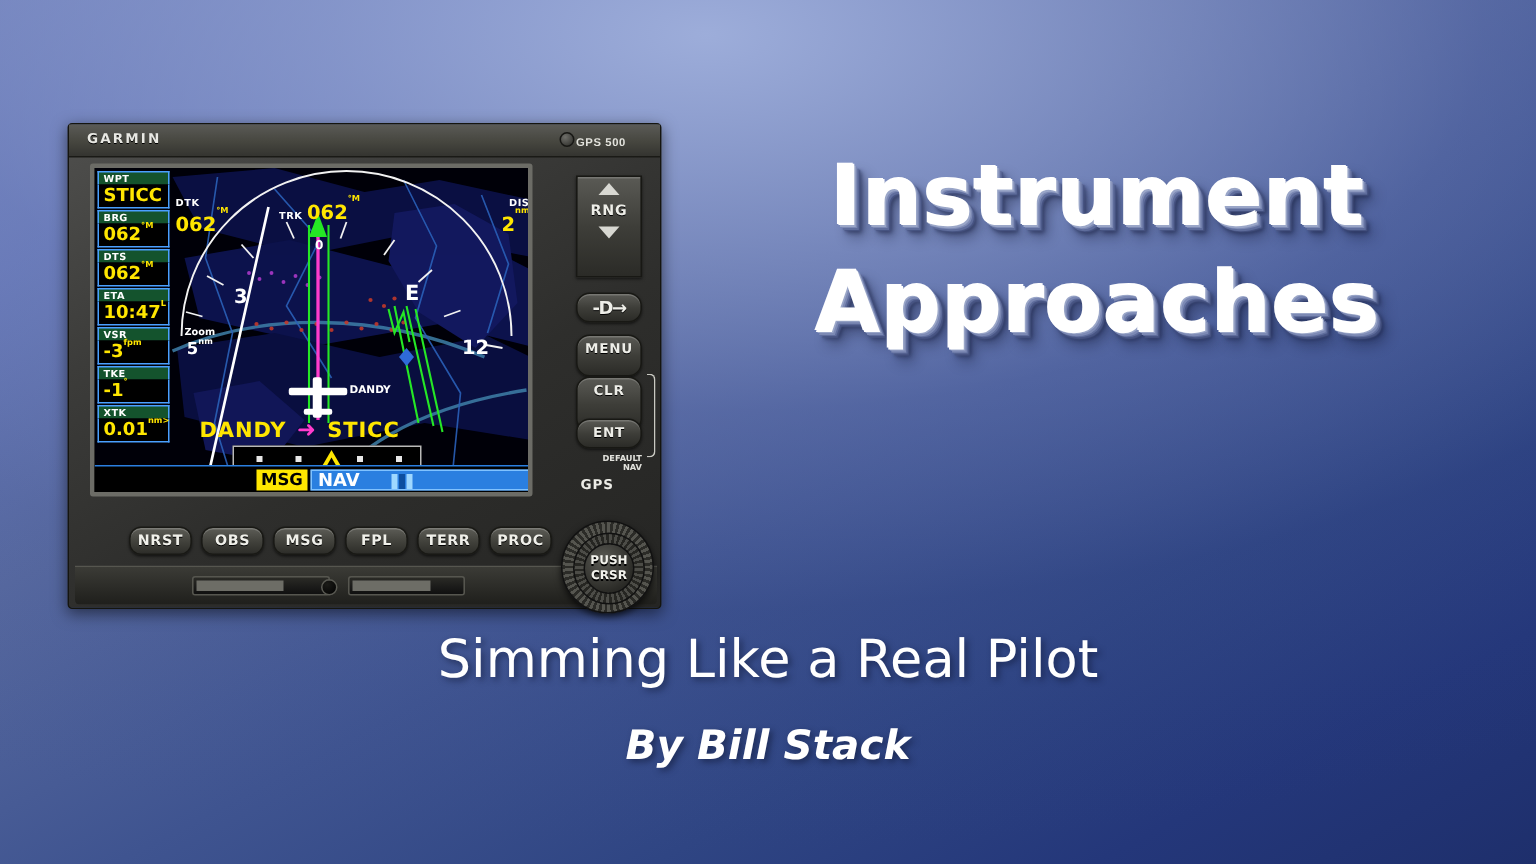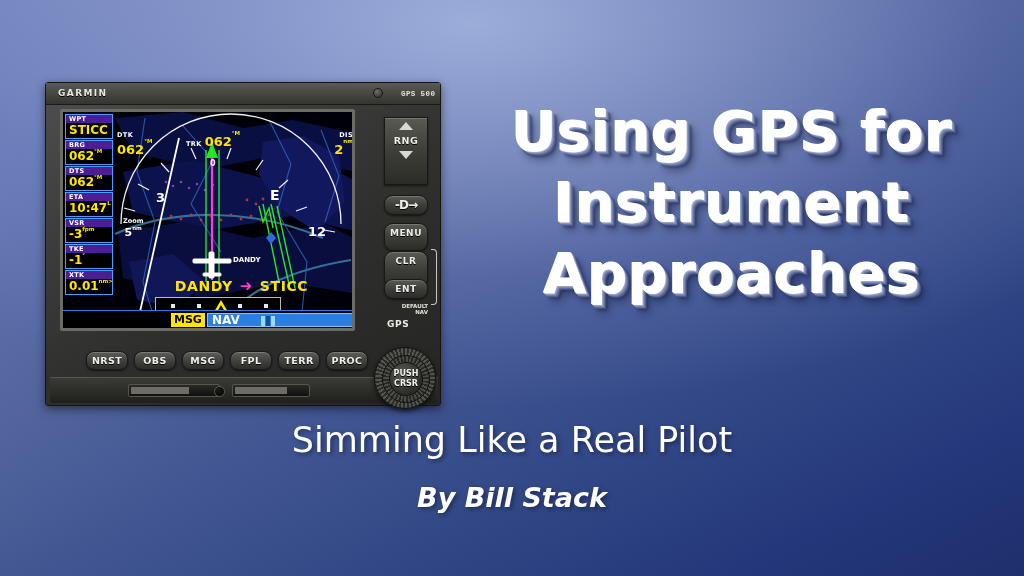--- a/index.html
+++ b/index.html
@@ -96,25 +96,24 @@
   .garmin-logo {
     position: absolute; left: 12px; top: 5px;
     font-family: "DejaVu Sans", sans-serif;
     font-size: 9px; font-weight: bold;
     letter-spacing: 1.4px;
     color: #e9e9e4;
     text-shadow: 0 1px 0 #000;
   }
   .model-label {
     position: absolute; left: 338px; top: 7px;
-    font-family: Liberation Mono, monospace;
+    font-family: Liberation Sans, sans-serif;
     font-size: 7.5px; font-weight: bold;
     letter-spacing: 0.4px;
     color: #e2e2dc;
-    margin-left: 17px;
   }
   .power-dot {
     position: absolute; left: 327px; top: 5px;
     width: 10px; height: 10px; border-radius: 50%;
     background: radial-gradient(circle at 35% 30%, #6f6f6a, #2a2a26);
     border: 1px solid #171714;
   }
 
   
   #screen {
@@ -124,21 +123,21 @@
     background: #000;
     border: 3px solid #6c6c66;
     border-radius: 2px;
     overflow: hidden;
   }
   #map-canvas { position:absolute; left:0; top:0; }
 
   
   .dstrip { position:absolute; left:2px; top:2px; width:48px; }
   .dlabel {
-    background: #4c1d95;
+    background: #14532d;
     color: #ffffff;
     font-family: "DejaVu Sans", sans-serif;
     font-size: 6.5px; font-weight: bold;
     letter-spacing: 0.3px;
     padding: 1px 0 1px 3px;
     height: 9px; line-height: 7px;
     border: 1px solid #4aa0ff;
     border-bottom: none;
   }
   .dval {
@@ -179,22 +178,22 @@
   .zoomtag {
     position: absolute; left: 60px; top: 105px;
     color: #ffffff;
     font-family: "DejaVu Sans", sans-serif;
     font-size: 6.5px; font-weight: bold;
     text-align: center;
   }
   .zoomtag .zv { font-size: 11px; color:#ffffff; display:block; margin-top:1px;}
 
   .wp-banner {
-    position: absolute; left: 86px; top: 165px; width: 185px;
-    text-align: center;
+    position: absolute; left: 70px; top: 165px; width: 185px;
+    text-align: left;
     color: #ffe600;
     font-family: "DejaVu Sans", sans-serif;
     font-size: 14px; font-weight: bold;
     letter-spacing: 0.6px;
   }
   .wp-arrow { color: #ff3ccd; font-size: 15px; margin: 0 7px; }
 
   .cdi-box {
     position: absolute; left: 92px; top: 185px;
     width: 126px; height: 17px;
@@ -590,21 +589,20 @@
     <div id="knob">
       <div class="ring2"></div>
       <div class="center">
         <span>PUSH</span><br>
         <span>CRSR</span>
       </div>
     </div>
   </div>
 
   <div class="title-block">
-    <div class="title-line">Using GPS for</div>
     <div class="title-line">Instrument</div>
     <div class="title-line">Approaches</div>
   </div>
 
   <div class="subtitle">Simming Like a Real Pilot</div>
   <div class="byline">By Bill Stack</div>
 
 </div>
 
 </body></html>

